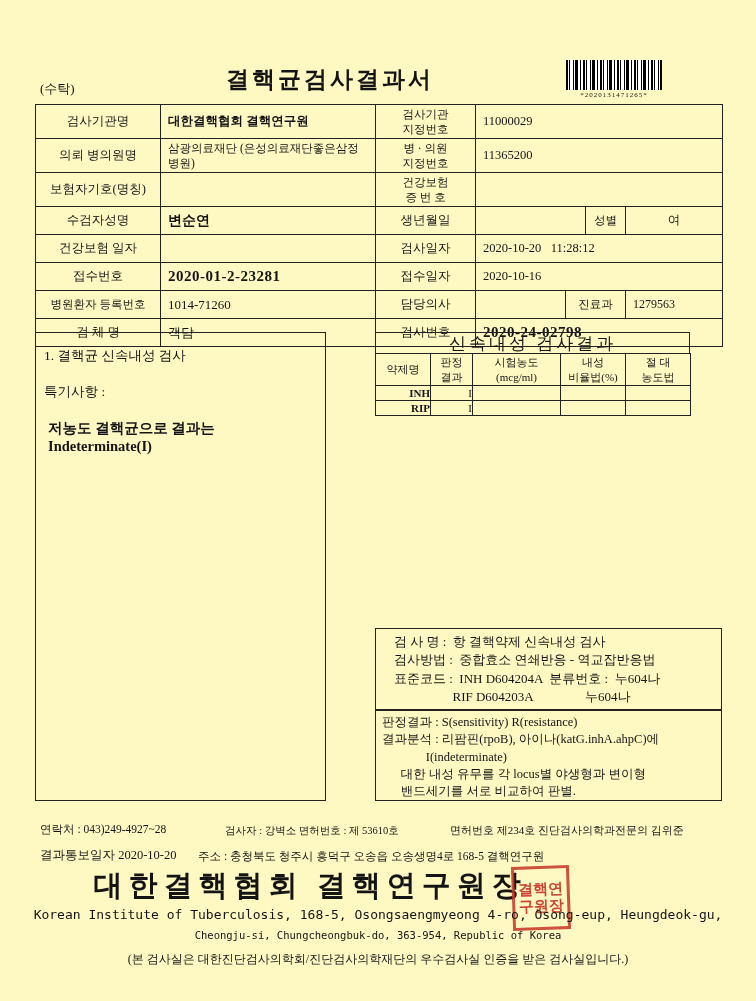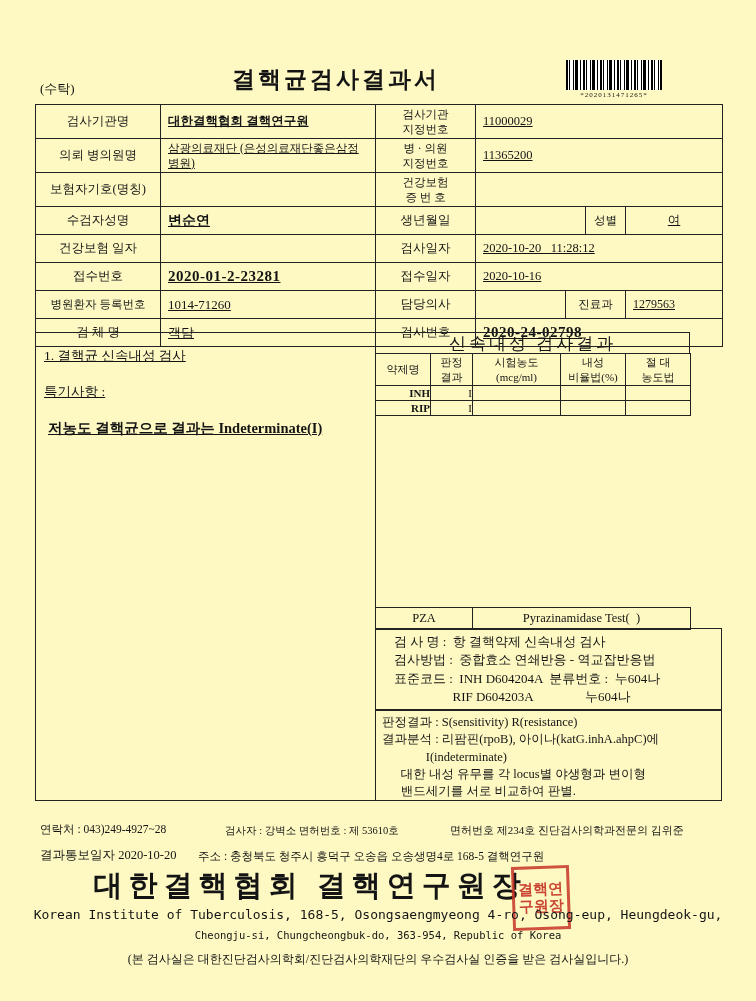--- a/index.html
+++ b/index.html
@@ -4,47 +4,47 @@
 <style>
   html,body { margin:0; padding:0; background:#e8e8e8; }
   .page {
     position:relative; width:756px; height:1001px; margin:0 auto;
     background:#fef9c3; color:#141414;
     font-family:"Liberation Serif","DejaVu Serif",serif;
   }
 
   
   .consign { position:absolute; left:40px; top:80px; font-size:13px; }
-  .title   { position:absolute; left:6px; top:64px; width:660px; text-align:center;
+  .title   { position:absolute; left:0; top:64px; width:660px; text-align:center;
              font-size:23px; font-weight:bold; letter-spacing:3px; }
   .barcode { position:absolute; left:566px; top:60px; width:96px; }
   .bars    { height:30px;
              background:repeating-linear-gradient(90deg,
                #000 0 2px,#fff 2px 3px,#000 3px 4px,#fff 4px 7px,
                #000 7px 8px,#fff 8px 9px,#000 9px 12px,#fff 12px 14px,
                #000 14px 15px,#fff 15px 17px); }
   .bc-caption { font-size:7px; text-align:center; letter-spacing:1px; margin-top:1px; }
 
   
   table { border-collapse:collapse; table-layout:fixed; }
   .info { position:absolute; left:35px; top:104px; width:687px; }
   .info td { border:1.5px solid #222; overflow:hidden; }
   .h31 td { height:31px; }
   .h25 td { height:25px; }
   .lbl { text-align:center; font-size:12.5px; padding:1px 2px; }
   .two { white-space:pre-line; font-size:11.5px; line-height:1.25; }
-  .val { text-align:left; font-size:12.5px; padding:1px 7px;text-decoration:underline; }
+  .val { text-align:left; font-size:12.5px; padding:1px 7px; }
   .ctr { text-align:center; }
   .pre { white-space:pre; }
   .bold-name { font-weight:bold; font-size:14px; }
   .bignum { font-weight:bold; font-size:15px; letter-spacing:.5px; }
 
   
-  .left-box { position:absolute; left:35px; top:332px; width:341px; height:469px;
-              border:1.5px solid #222; box-sizing:border-box; padding:14px 8px;text-decoration:underline; }
+  .left-box { position:absolute; left:35px; top:332px; width:291px; height:469px;
+              border:1.5px solid #222; box-sizing:border-box; padding:14px 8px; }
   .sec   { font-size:13.5px; margin-bottom:18px; }
   .notel { font-size:13.5px; margin-bottom:18px; }
   .notet { font-size:14.5px; font-weight:bold; padding-left:4px; }
 
   
   .rt-title { position:absolute; left:375px; top:332px; width:315px; height:22px;
               border:1.5px solid #222; box-sizing:border-box; display:flex;
               align-items:center; justify-content:center; font-size:17px; letter-spacing:3px; }
   .drug { position:absolute; left:375px; top:353px; width:315px;border-radius:27px; }
   .drug th { border:1.5px solid #222; font-size:11px; font-weight:normal;
@@ -200,32 +200,20 @@
     <tr>
       <td class="dname">RIP</td>
       <td>I</td>
       <td></td>
       <td></td>
       <td></td>
     </tr>
   </tbody>
     </table>
 
-  <table class="pza">
-    <colgroup>
-        <col style="width:97px">
-        <col style="width:218px">
-      </colgroup>
-    <tbody>
-        <tr>
-      <td>PZA</td>
-      <td class="pre">Pyrazinamidase Test(  )</td>
-    </tr>
-  </tbody>
-    </table>
 
   <div class="method-box">
     <div>검 사 명 :  항 결핵약제 신속내성 검사</div>
     <div>검사방법 :  중합효소 연쇄반응 - 역교잡반응법</div>
     <div>표준코드 :  INH D604204A  분류번호 :  누604나</div>
     <div>                  RIF D604203A                누604나</div>
   </div>
 
   <div class="judge-box">
     <div>판정결과 : S(sensitivity) R(resistance)</div>

